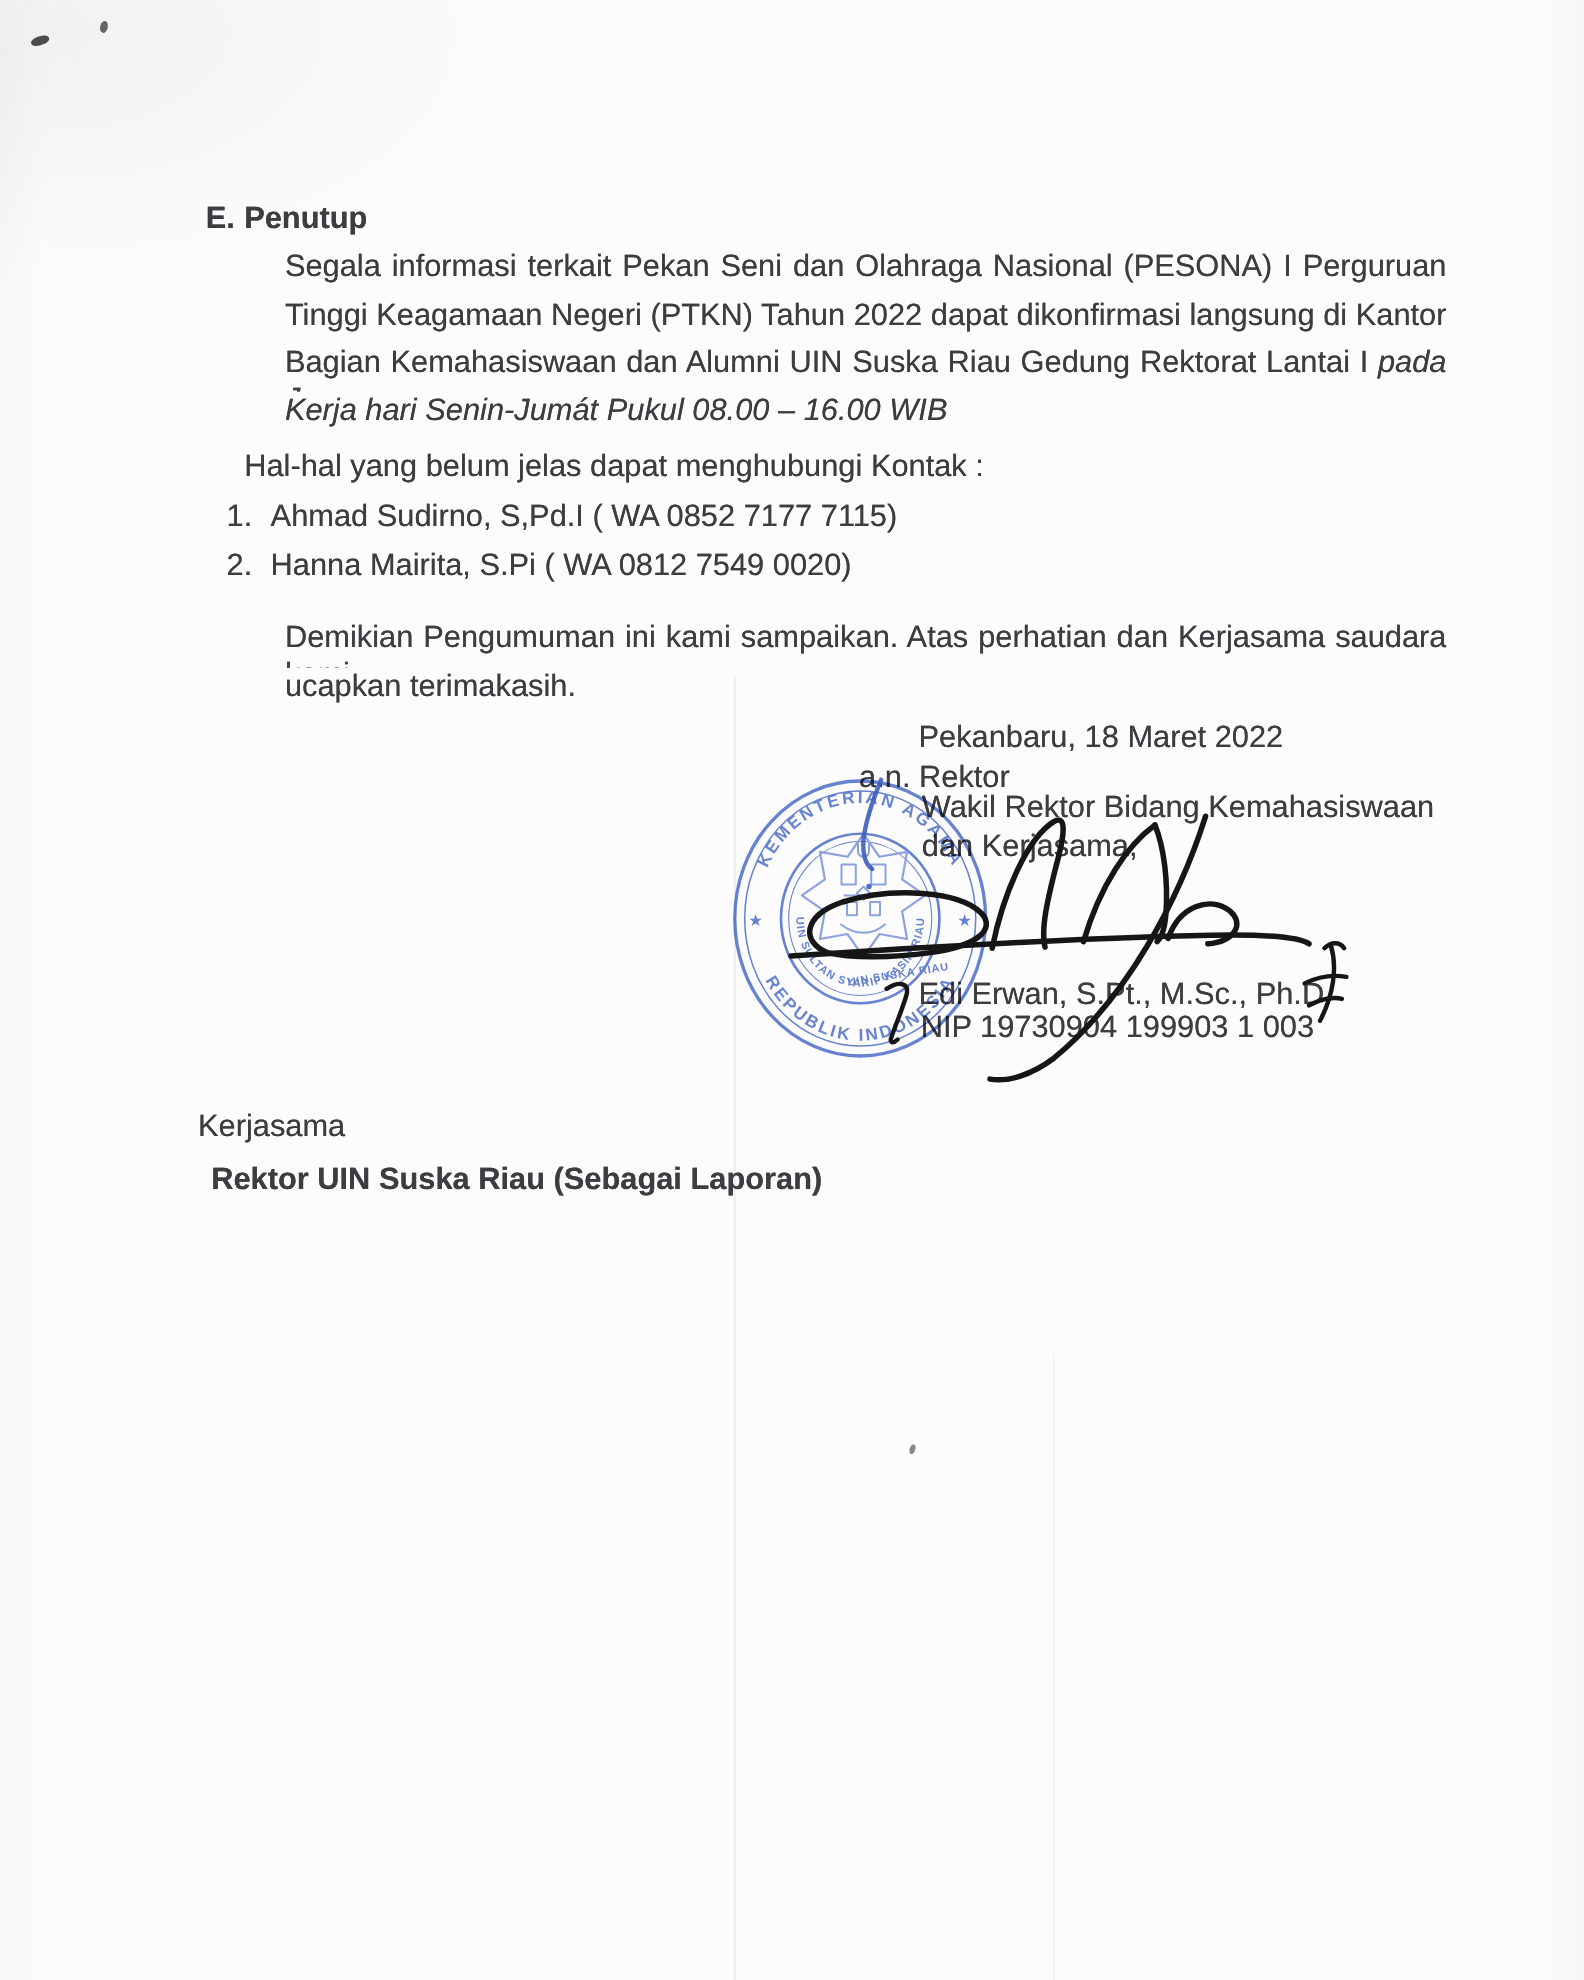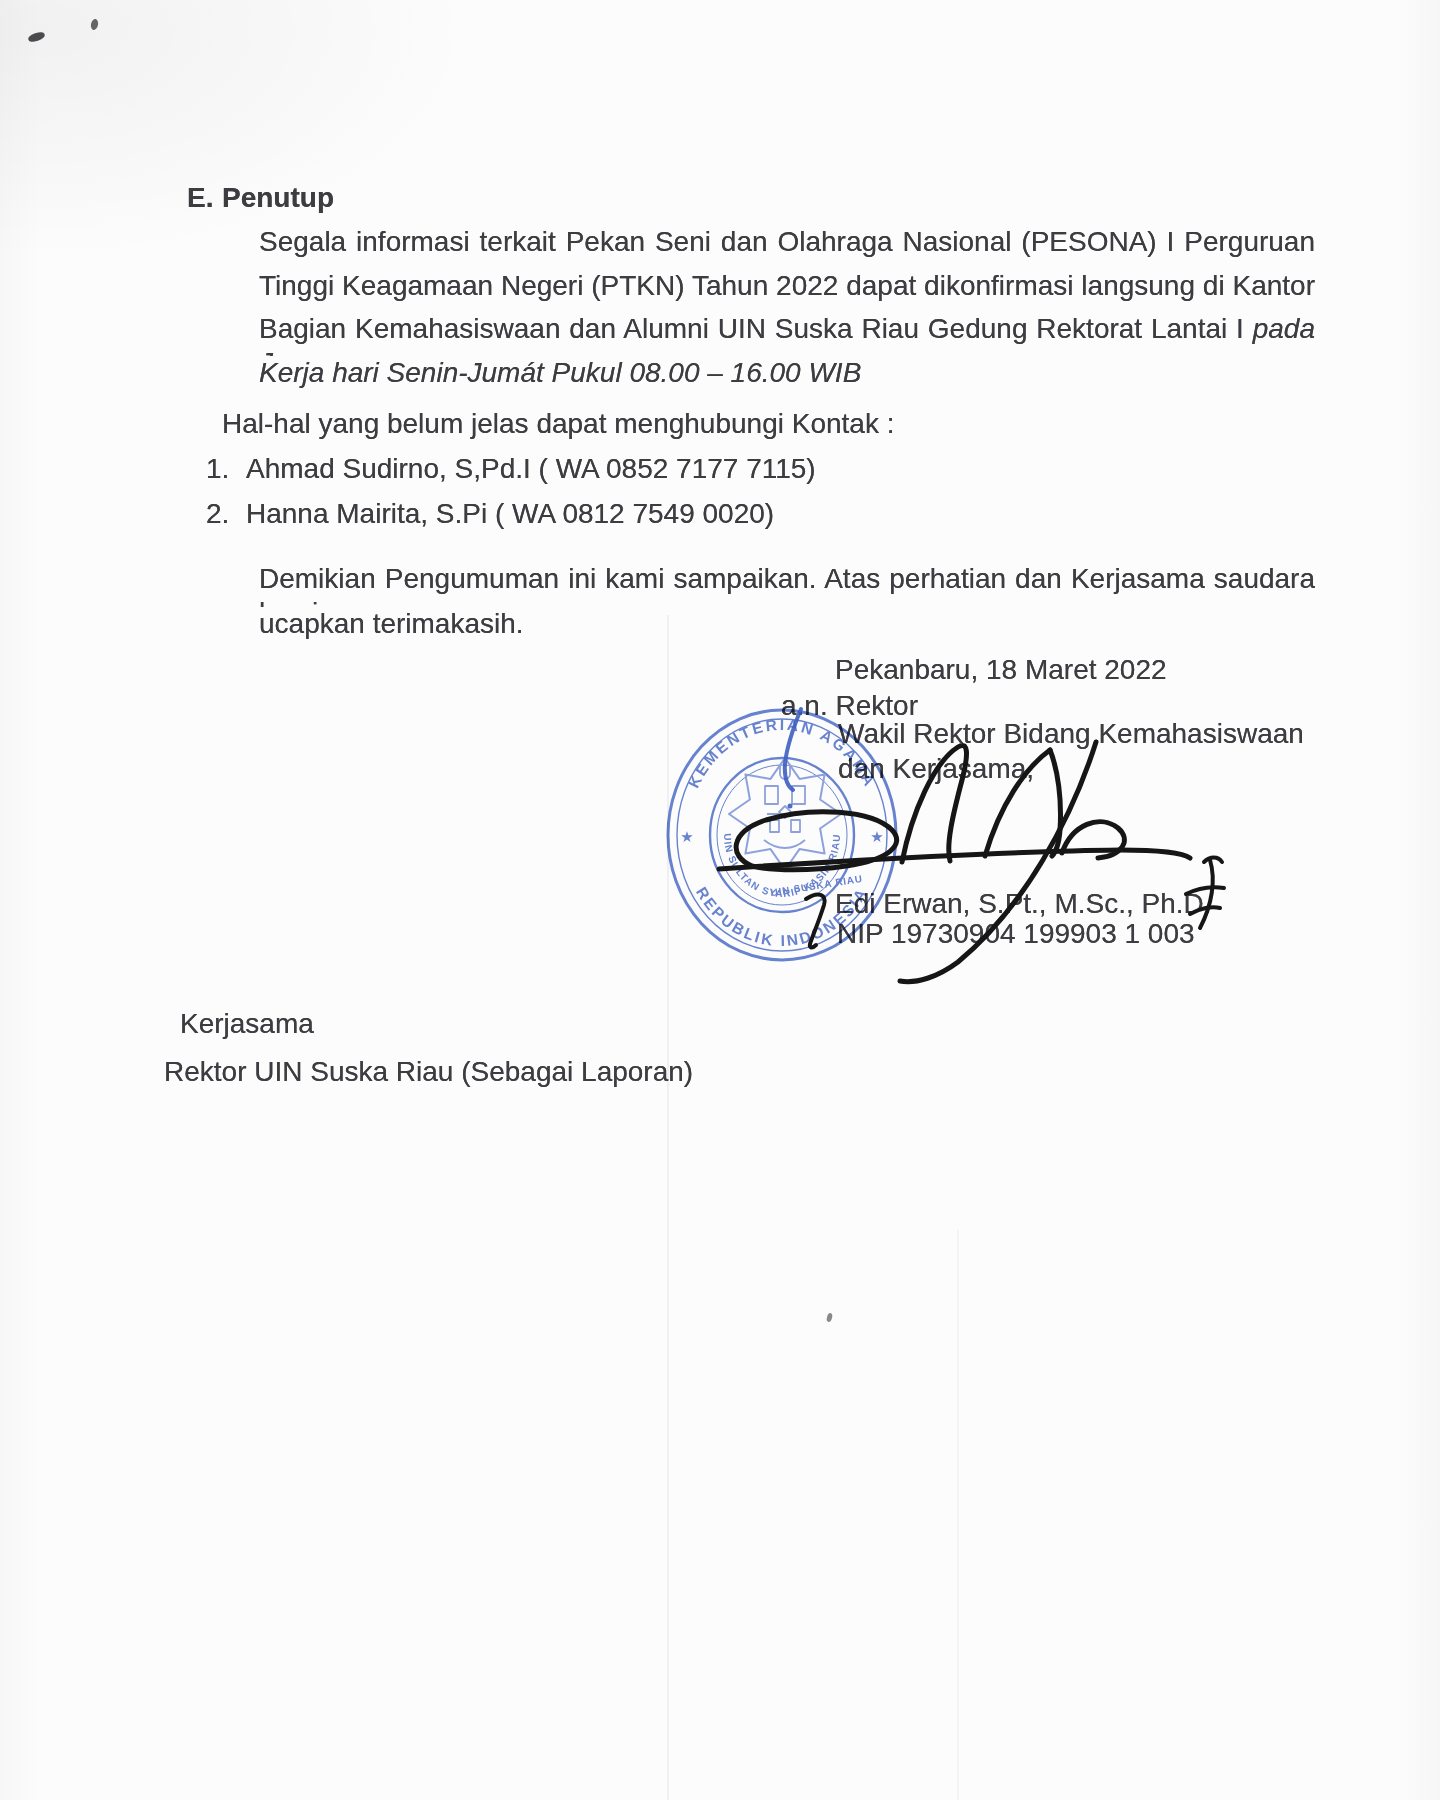--- a/index.html
+++ b/index.html
@@ -74,21 +74,21 @@
   </div>
 
   <div class="t" style="left:835px; top:653px;">Pekanbaru, 18 Maret 2022</div>
   <div class="t" style="left:781px; top:689px;text-align:center;">a.n. Rektor</div>
   <div class="t" style="left:838px; top:717px;">Wakil Rektor Bidang Kemahasiswaan</div>
   <div class="t" style="left:838px; top:752px;">dan Kerjasama,</div>
   <div class="t" style="left:835px; top:887px;">Edi Erwan, S.Pt., M.Sc., Ph.D.</div>
   <div class="t" style="left:837px; top:917px;">NIP 19730904 199903 1 003</div>
 
   <div class="t" style="left:180px; top:1007px;">Kerjasama</div>
-  <div class="t" style="left:164px; top:1055px;">Rektor UIN Suska Riau (Sebagai Laporan)</div>
+  <div class="t" style="left:192px; top:1055px;font-weight:bold;">Rektor UIN Suska Riau (Sebagai Laporan)</div>
 
   <svg id="stamp-svg" viewBox="0 0 246 266" preserveAspectRatio="none">
     <g stroke="#4d6ec8" fill="none">
       <ellipse cx="122" cy="133" rx="114" ry="125" stroke-width="3"></ellipse>
       <ellipse cx="122" cy="133" rx="105" ry="116" stroke-width="1.4"></ellipse>
       <ellipse cx="122" cy="133" rx="72" ry="77" stroke-width="2.4"></ellipse>
       <ellipse cx="122" cy="133" rx="65" ry="70" stroke-width="1"></ellipse>
     </g>
     <defs>
       <path id="arcTop" d="M 28 133 A 94 105 0 0 1 216 133"></path>

